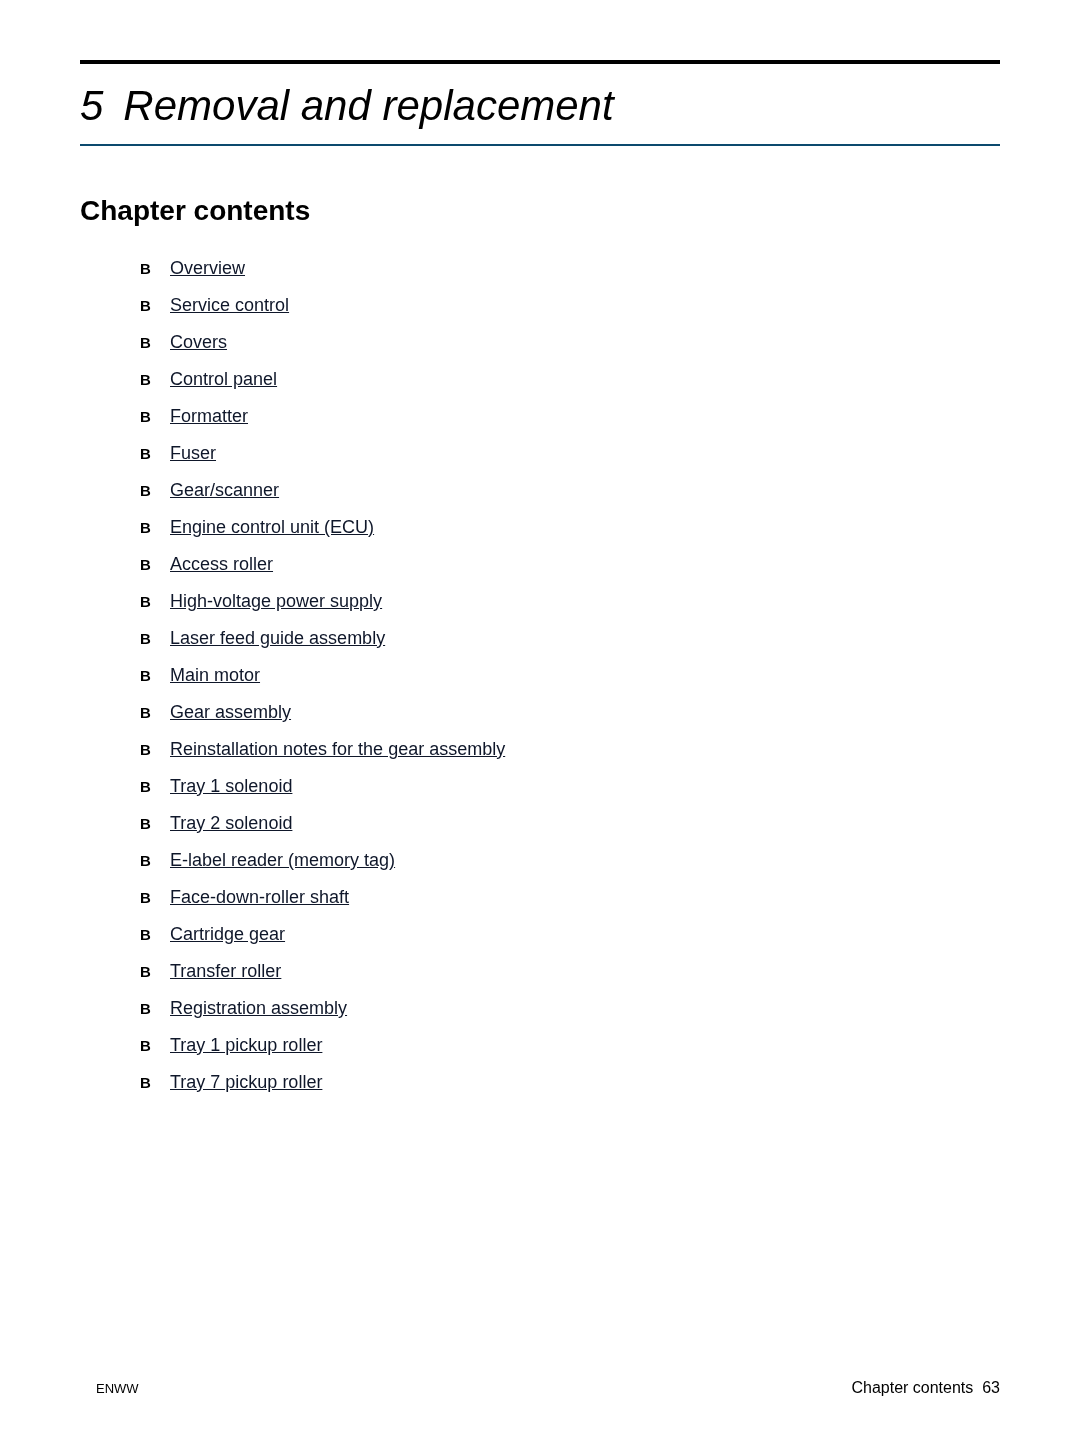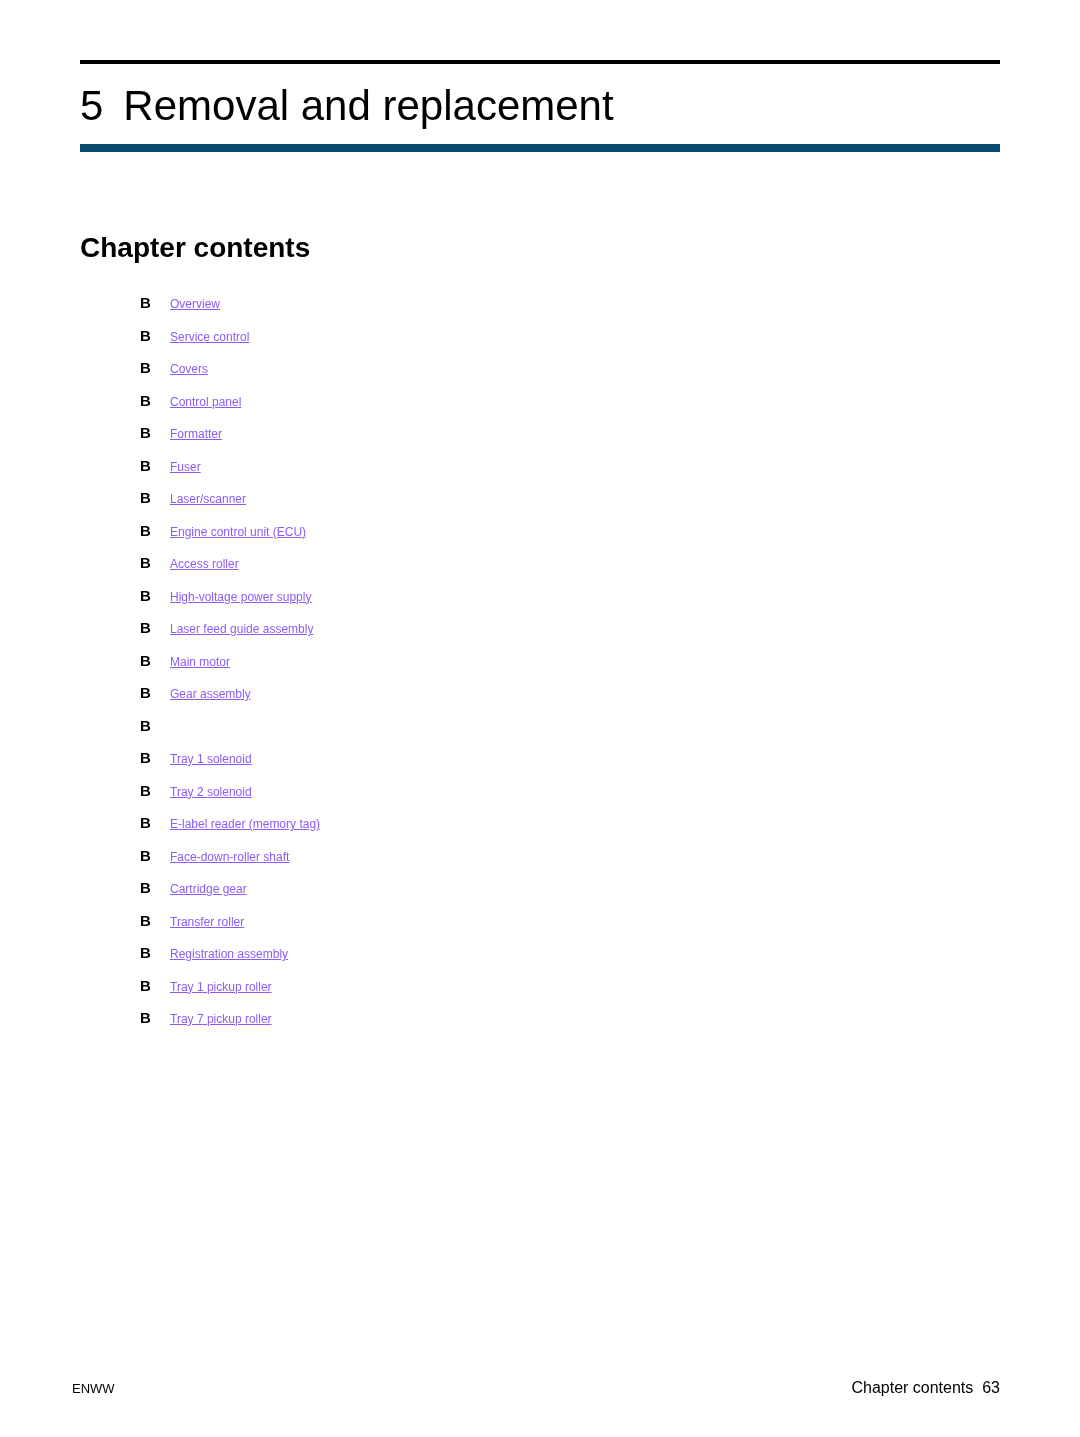--- a/index.html
+++ b/index.html
@@ -19,23 +19,24 @@
 
     .page {
       width: 1080px;
       min-height: 1437px;
       padding: 60px 80px 80px 80px;
       position: relative;
     }
 
     .chapter-header {
       border-top: 4px solid #000000;
-      border-bottom: 8px solid #0c4a6e;
+      border-bottom: 2px solid #0c4a6e;
       padding: 18px 0 14px 0;
-      margin-bottom: 80px;
+      margin-bottom: 49px;
+      font-style: italic;
     }
 
     .chapter-title {
       font-size: 42px;
       font-weight: normal;
       color: #000000;
       letter-spacing: 0;
     }
 
     .chapter-number {
@@ -66,30 +67,30 @@
     }
 
     .bullet {
       font-weight: bold;
       margin-right: 16px;
       min-width: 14px;
       font-size: 15px;
     }
 
     .toc-link {
-      color: #8b5cf6;
+      color: #0f172a;
       text-decoration: underline;
       cursor: pointer;
-      font-size: 12px;
+      font-size: 18px;
     }
 
     .footer {
       position: absolute;
       bottom: 40px;
-      left: 72px;
+      left: 96px;
       right: 80px;
       display: flex;
       justify-content: space-between;
       align-items: center;
       font-size: 13px;
       color: #000000;
       text-align: right;
     }
 
     .footer-left {
@@ -133,21 +134,21 @@
       <li class="toc-item">
         <span class="bullet">B</span>
         <span class="toc-link">Formatter</span>
       </li>
       <li class="toc-item">
         <span class="bullet">B</span>
         <span class="toc-link">Fuser</span>
       </li>
       <li class="toc-item">
         <span class="bullet">B</span>
-        <span class="toc-link">Laser/scanner</span>
+        <span class="toc-link">Gear/scanner</span>
       </li>
       <li class="toc-item">
         <span class="bullet">B</span>
         <span class="toc-link">Engine control unit (ECU)</span>
       </li>
       <li class="toc-item">
         <span class="bullet">B</span>
         <span class="toc-link">Access roller</span>
       </li>
       <li class="toc-item">
@@ -161,20 +162,21 @@
       <li class="toc-item">
         <span class="bullet">B</span>
         <span class="toc-link">Main motor</span>
       </li>
       <li class="toc-item">
         <span class="bullet">B</span>
         <span class="toc-link">Gear assembly</span>
       </li>
       <li class="toc-item">
         <span class="bullet">B</span>
+        <span class="toc-link">Reinstallation notes for the gear assembly</span>
       </li>
       <li class="toc-item">
         <span class="bullet">B</span>
         <span class="toc-link">Tray 1 solenoid</span>
       </li>
       <li class="toc-item">
         <span class="bullet">B</span>
         <span class="toc-link">Tray 2 solenoid</span>
       </li>
       <li class="toc-item">

